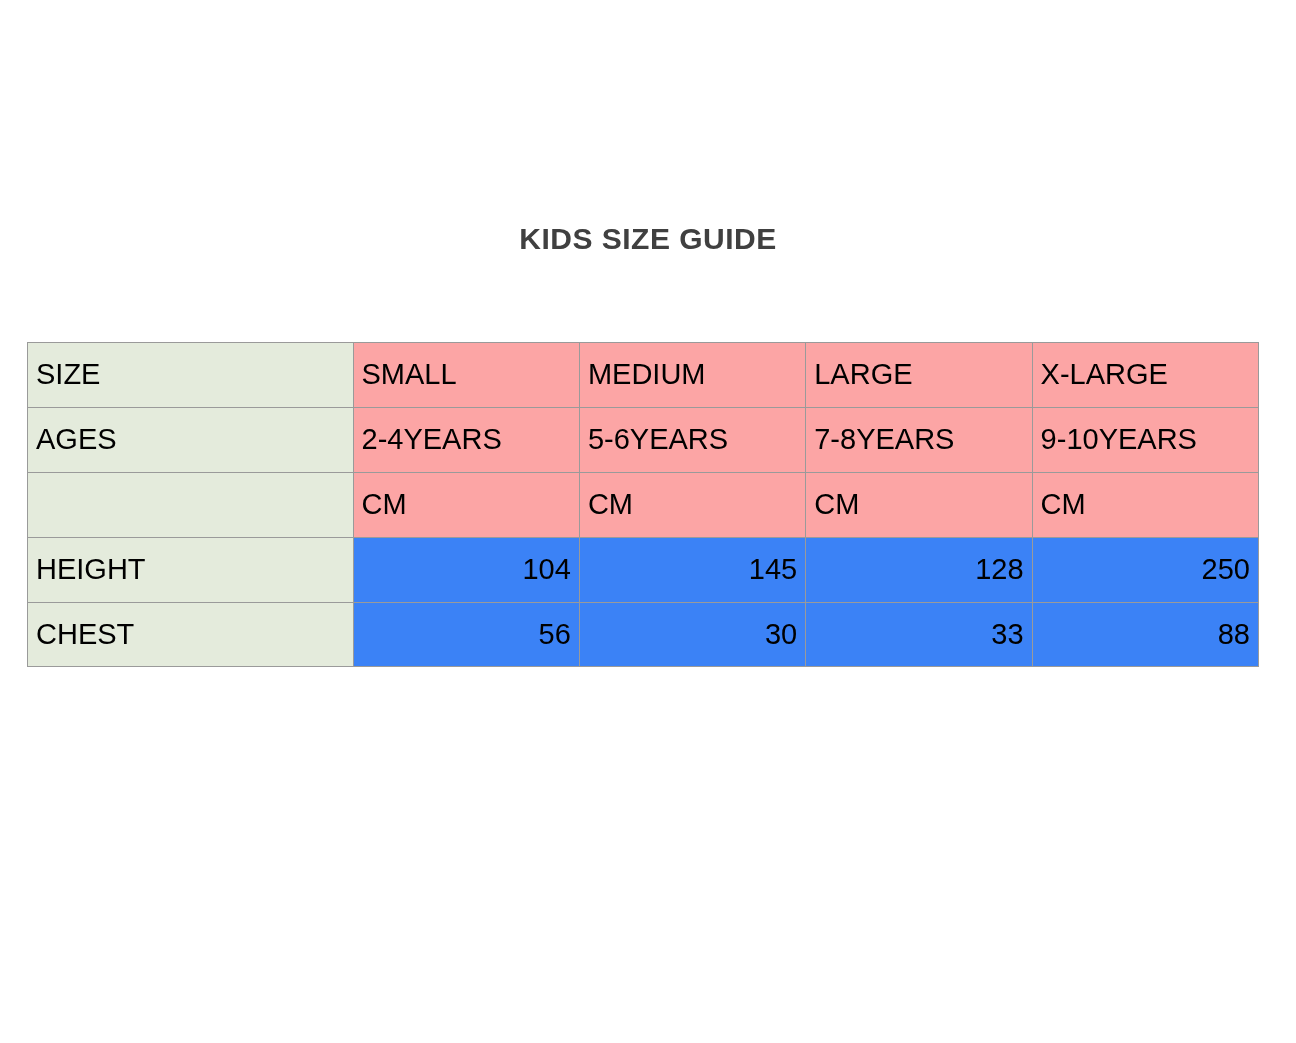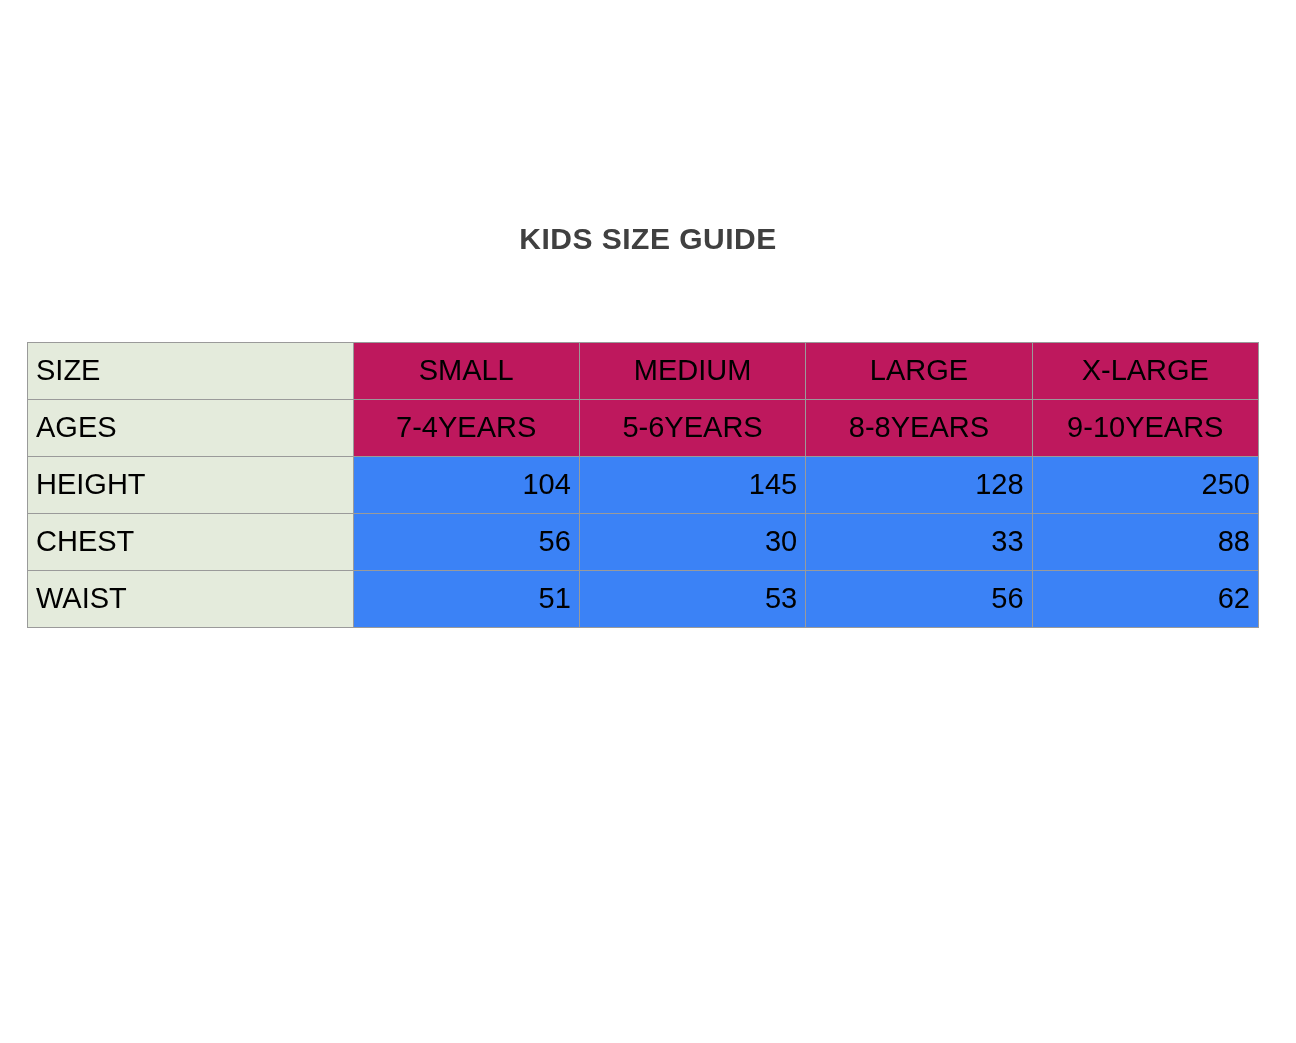--- a/index.html
+++ b/index.html
@@ -43,37 +43,37 @@
     border-collapse: collapse;
     width: 1232px;
     table-layout: fixed;
   }
   table.size-table td {
     border: 1px solid #9a9a9a;
     height: 57px;
     font-size: 29px;
     font-weight: normal;
     color: #000000;
-    padding: 4px 8px;
+    padding: 16px 8px;
     line-height: 1.1;
     vertical-align: middle;
     box-sizing: border-box;
   }
   .c-label { width: 325px; }
   .c-val   { width: 226px; }
   .hdr-cell {
     background: #e4ebdc;
   }
   .label-cell {
     background: #e4ebdc;
     text-align: left;
   }
   .text-cell {
-    background: #be185d;
-    text-align: center;
+    background: #fca5a5;
+    text-align: left;
   }
   .num-cell {
     background: #3b82f6;
     text-align: right;
     padding-right: 12px;
   }
   .blank-cell {
     background: #e4ebdc;
   }
 </style>
@@ -96,43 +96,43 @@
       <tbody>
         <tr>
           <td class="hdr-cell label-cell">SIZE</td>
           <td class="hdr-cell text-cell">SMALL</td>
           <td class="hdr-cell text-cell">MEDIUM</td>
           <td class="hdr-cell text-cell">LARGE</td>
           <td class="hdr-cell text-cell">X-LARGE</td>
         </tr>
         <tr>
           <td class="hdr-cell label-cell">AGES</td>
-          <td class="hdr-cell text-cell">7-4YEARS</td>
+          <td class="hdr-cell text-cell">2-4YEARS</td>
           <td class="hdr-cell text-cell">5-6YEARS</td>
-          <td class="hdr-cell text-cell">8-8YEARS</td>
+          <td class="hdr-cell text-cell">7-8YEARS</td>
           <td class="hdr-cell text-cell">9-10YEARS</td>
+        </tr>
+        <tr>
+          <td class="blank-cell"></td>
+          <td class="hdr-cell text-cell">CM</td>
+          <td class="hdr-cell text-cell">CM</td>
+          <td class="hdr-cell text-cell">CM</td>
+          <td class="hdr-cell text-cell">CM</td>
         </tr>
         <tr>
           <td class="label-cell">HEIGHT</td>
           <td class="num-cell">104</td>
           <td class="num-cell">145</td>
           <td class="num-cell">128</td>
           <td class="num-cell">250</td>
         </tr>
         <tr>
           <td class="label-cell">CHEST</td>
           <td class="num-cell">56</td>
           <td class="num-cell">30</td>
           <td class="num-cell">33</td>
           <td class="num-cell">88</td>
         </tr>
-        <tr>
-          <td class="label-cell">WAIST</td>
-          <td class="num-cell">51</td>
-          <td class="num-cell">53</td>
-          <td class="num-cell">56</td>
-          <td class="num-cell">62</td>
-        </tr>
       </tbody>
     </table>
   </div>
 
 </div>
 
 </body></html>

